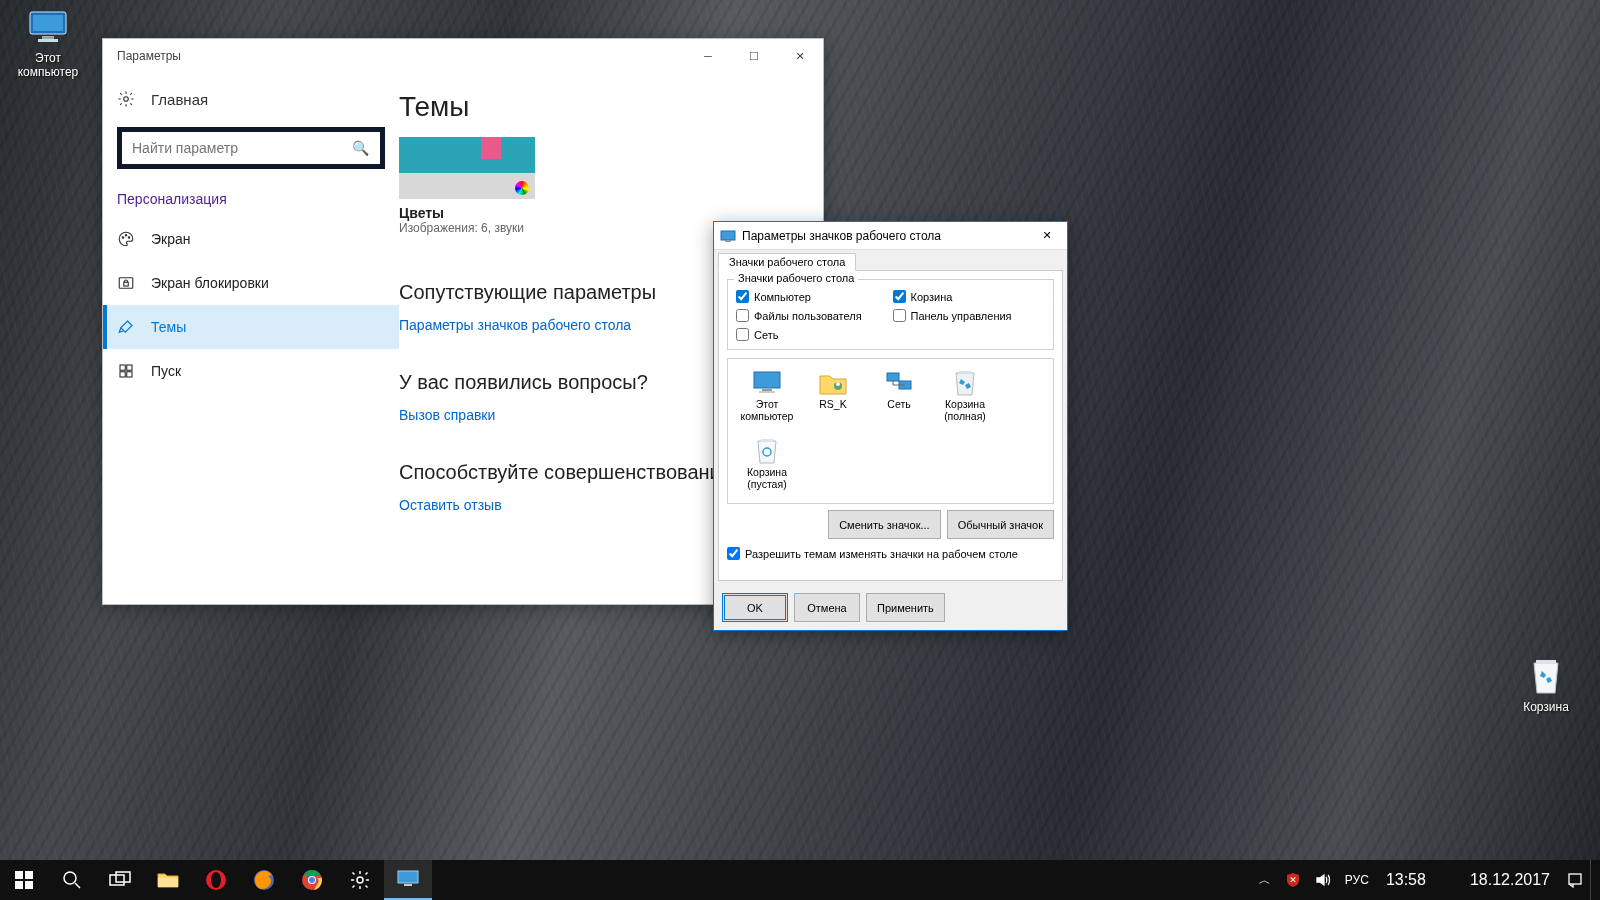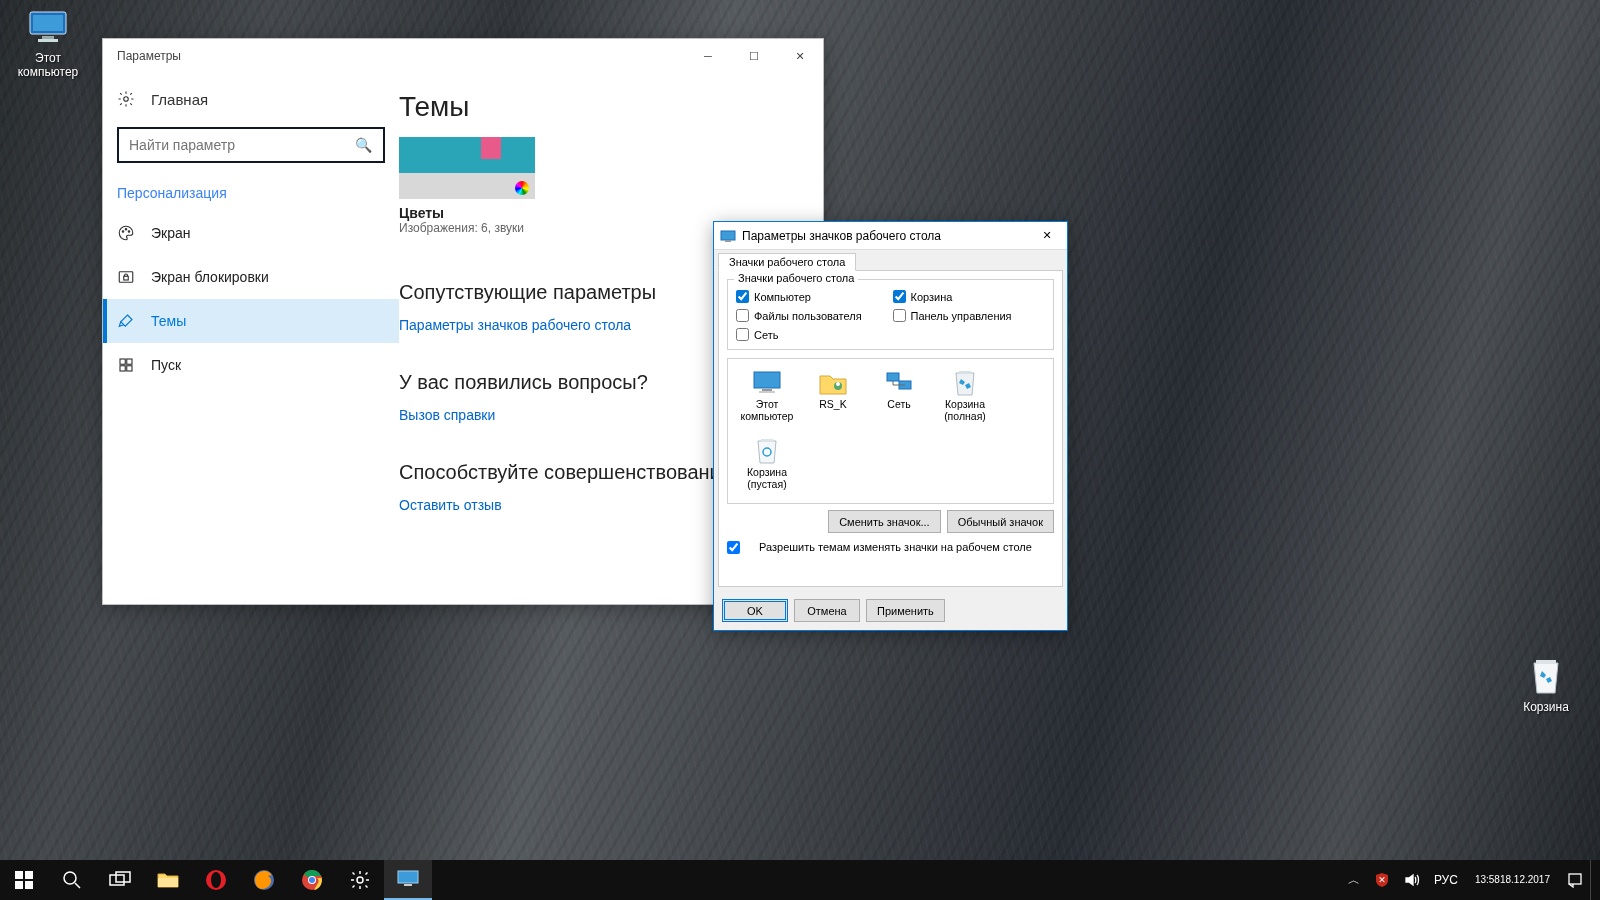--- a/index.html
+++ b/index.html
@@ -29,24 +29,24 @@
 }
 .settings-titlebar { height: 34px; display: flex; align-items: center; justify-content: space-between; padding-left: 14px; }
 .settings-titlebar .title { font-size: 12px; color: #444; }
 .winctrl { display: flex; }
 .winctrl div { width: 46px; height: 32px; display: flex; align-items: center; justify-content: center; font-size: 11px; color: #444; cursor: pointer; }
 
 .settings-body { display: flex; flex: 1; }
 .settings-sidebar { width: 296px; padding: 4px 0 0 0; }
 .home-row { display: flex; align-items: center; height: 44px; padding-left: 14px; color: #333; font-size: 15px; cursor: pointer; }
 .home-row svg, .nav-item svg { width: 18px; height: 18px; margin-right: 16px; flex-shrink: 0; }
-.searchbox { margin: 6px 14px 14px 14px; height: 34px; border: 2px solid #0f172a; display: flex; align-items: center; padding: 16px 10px; }
+.searchbox { margin: 6px 14px 14px 14px; height: 34px; border: 5px solid #0f172a; display: flex; align-items: center; padding: 16px 10px; }
 .searchbox input { border: none; outline: none; flex: 1; font-size: 14px; background: transparent; }
 .searchbox .sicon { font-size: 14px; color: #555; }
-.section-label { font-size: 14px; color: #3b82f6; padding: 8px 14px 10px; }
+.section-label { font-size: 14px; color: #4c1d95; padding: 8px 14px 10px; }
 .nav-item { display: flex; align-items: center; height: 44px; padding-left: 14px; font-size: 14px; color: #222; cursor: pointer; }
 .nav-item.active { background: #d9ecf9; border-left: 4px solid #0078d7; padding-left: 10px; color: #0078d7; }
 .nav-item.active svg { stroke: #0078d7; }
 
 .settings-main { flex: 1; padding: 18px 28px 0 0; }
 .settings-main h1 { font-size: 28px; font-weight: 400; color: #222; margin-bottom: 14px; }
 .theme-thumb { width: 136px; height: 62px; background: linear-gradient(#2aa5b8 0 58%, #d8d8d8 58% 100%); position: relative; margin-bottom: 6px; cursor: pointer; }
 .theme-thumb::after { content:""; position:absolute; right:6px; bottom:4px; width:14px; height:14px; border-radius:50%; background: conic-gradient(red,orange,yellow,green,cyan,blue,magenta,red); }
 .theme-thumb::before { content:""; position:absolute; left:60%; top:0; width:20px; height:22px; background:#e85a8a; }
 .theme-name { font-size: 14px; color: #222; font-weight: bold; }
@@ -69,32 +69,32 @@
 .dlg-content { flex:1; background:#fff; margin:0 4px 4px 4px; border:1px solid #ccc; padding:8px; }
 .groupbox { border:1px solid #d0d0d0; padding:10px 8px 8px; margin-bottom:8px; position:relative; }
 .groupbox .legend { position:absolute; top:-8px; left:6px; background:#fff; padding:0 4px; font-size:11px; }
 .chk-grid { display:grid; grid-template-columns:1fr 1fr; gap:6px 4px; }
 .chk { display:flex; align-items:center; gap:5px; cursor:pointer; }
 .chk input { width:13px; height:13px; accent-color:#0078d7; }
 .iconbox { border:1px solid #d0d0d0; padding:6px; height:146px; display:flex; flex-wrap:wrap; align-content:flex-start; gap:0; }
 .ic { width:66px; height:68px; display:flex; flex-direction:column; align-items:center; justify-content:flex-start; font-size:10.5px; text-align:center; line-height:1.1; cursor:pointer; padding-top:4px; }
 .ic .g { width:32px; height:28px; margin-bottom:2px; display:flex; align-items:center; justify-content:center; }
 .dlg-btns { display:flex; justify-content:flex-end; gap:6px; margin-top:6px; }
-.dlg-btns button, .dlg-footer button { min-width:66px; height:23px; font-size:11px; background:#e1e1e1; border:1px solid #adadad; cursor:pointer; padding:0 10px; }
-.allow-row { display:flex; align-items:flex-start; gap:19px; margin-top:8px; }
+.dlg-btns button, .dlg-footer button { min-width:66px; height:29px; font-size:11px; background:#e1e1e1; border:1px solid #adadad; cursor:pointer; padding:0 10px; }
+.allow-row { display:flex; align-items:center; gap:5px; margin-top:8px; }
 .dlg-footer { padding:8px; display:flex; gap:6px; background:#f0f0f0; }
 .dlg-footer .primary { background:#e1e1e1; border:1px solid #0078d7; outline:1px solid #0078d7; outline-offset:-3px; }
 
 
 .taskbar { position:absolute; left:0; bottom:0; width:100%; height:40px; background:#101010; display:flex; align-items:center; color:#fff; }
 .taskbar .tb { width:48px; height:40px; display:flex; align-items:center; justify-content:center; cursor:pointer; }
 .taskbar .tb.active { background:#2a2a2a; border-bottom:2px solid #76b9ed; box-sizing:border-box; }
 .tray { margin-left:auto; display:flex; align-items:center; padding-right:4px; }
 .tray .tr { padding:0 7px; font-size:12px; height:40px; display:flex; align-items:center; cursor:pointer; }
-.tray .clock { text-align:center; font-size:10px; line-height:1.2; padding:0 10px; }
+.tray .clock { text-align:center; font-size:16px; line-height:1.2; padding:0 10px;gap:44px; }
 .tray .showdesk { width:6px; height:40px; border-left:1px solid #444; cursor:pointer; }
 
 svg { display:block; }
 </style>
 </head>
 <body>
 
 <div class="desktop"></div>
 
 <div class="desk-icon" style="left:10px; top:8px;">

